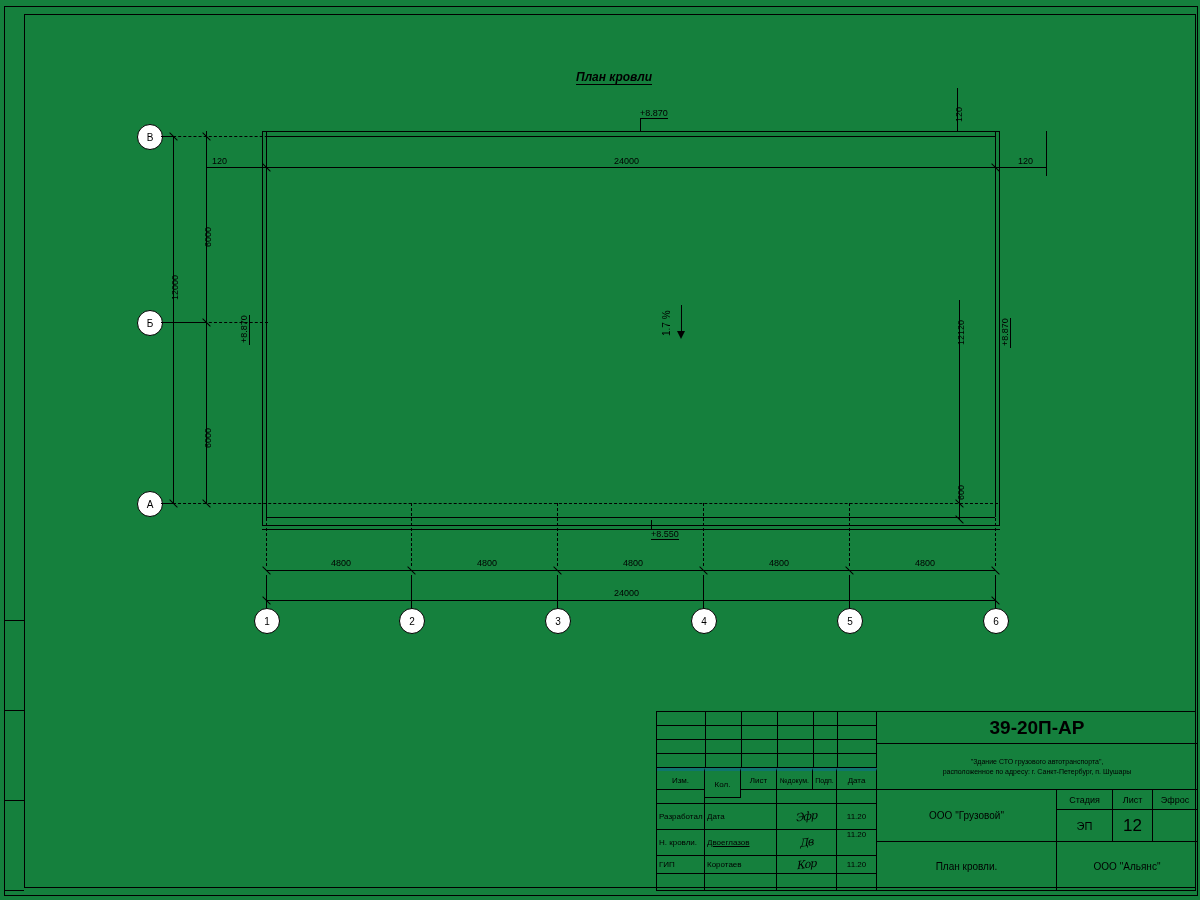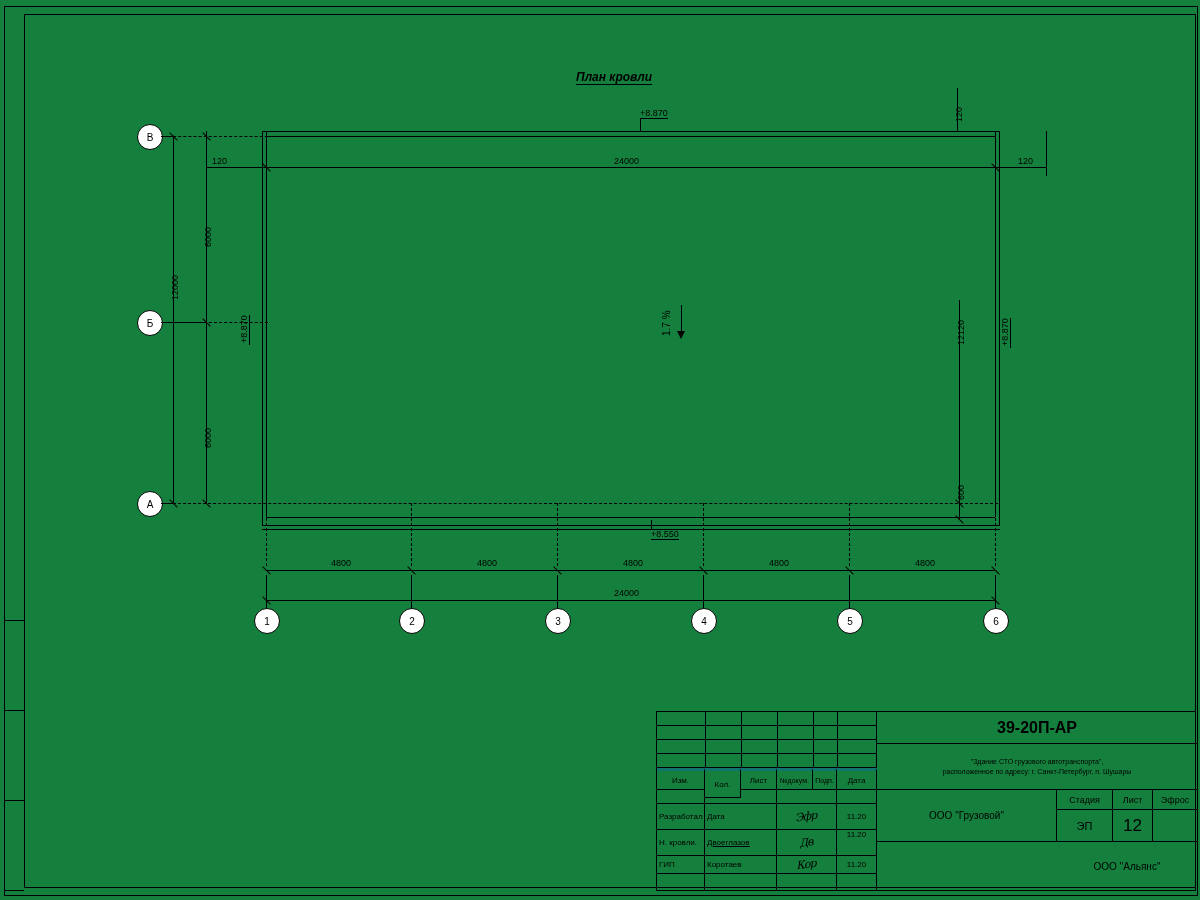--- a/index.html
+++ b/index.html
@@ -293,33 +293,34 @@
     <div class="cell b-r b-b" style="left:120px; top:144px; width:60px; height:18px;">
         <span class="sig">Кор</span>
       </div>
     <div class="cell b-r b-b" style="left:180px; top:144px; width:40px; height:18px;">11.20</div>
 
     <div class="cell b-r" style="left:0; top:162px; width:48px; height:17px;"></div>
     <div class="cell b-r" style="left:48px; top:162px; width:72px; height:17px;"></div>
     <div class="cell b-r" style="left:120px; top:162px; width:60px; height:17px;"></div>
     <div class="cell b-r" style="left:180px; top:162px; width:40px; height:17px;"></div>
 
-    <div class="cell b-b" style="left:220px; top:0; width:320px; height:32px; font-size:16px; font-weight:bold;">39-20П-АР</div>
+    <div class="cell b-b" style="left:220px; top:0; width:320px; height:32px; font-size:19px; font-weight:bold;">39-20П-АР</div>
 
     <div class="cell b-b" style="left:220px; top:32px; width:320px; height:46px; flex-direction:column; font-size:7px; line-height:10px;">
       <span>"Здание СТО грузового автотранспорта",</span>
       <span>расположенное по адресу: г. Санкт-Петербург, п. Шушары</span>
     </div>
 
     <div class="cell b-r b-b" style="left:220px; top:78px; width:180px; height:52px; font-size:10px;">ООО "Грузовой"</div>
 
     <div class="cell b-r b-b" style="left:400px; top:78px; width:56px; height:20px; font-size:9px;">Стадия</div>
     <div class="cell b-r b-b" style="left:456px; top:78px; width:40px; height:20px; font-size:9px;">Лист</div>
     <div class="cell b-b" style="left:496px; top:78px; width:44px; height:20px; font-size:9px;">Эфрос</div>
 
     <div class="cell b-r b-b" style="left:400px; top:98px; width:56px; height:32px; font-size:11px;">ЭП</div>
     <div class="cell b-r b-b" style="left:456px; top:98px; width:40px; height:32px; font-size:17px;">12</div>
     <div class="cell b-b" style="left:496px; top:98px; width:44px; height:32px;"></div>
 
+    <div class="cell b-r" style="left:220px; top:130px; width:180px; height:49px; font-size:10px;">План кровли.</div>
     <div class="cell" style="left:400px; top:130px; width:140px; height:49px; font-size:10px;">ООО "Альянс"</div>
   </div>
 
 </div>
 
 </body></html>

